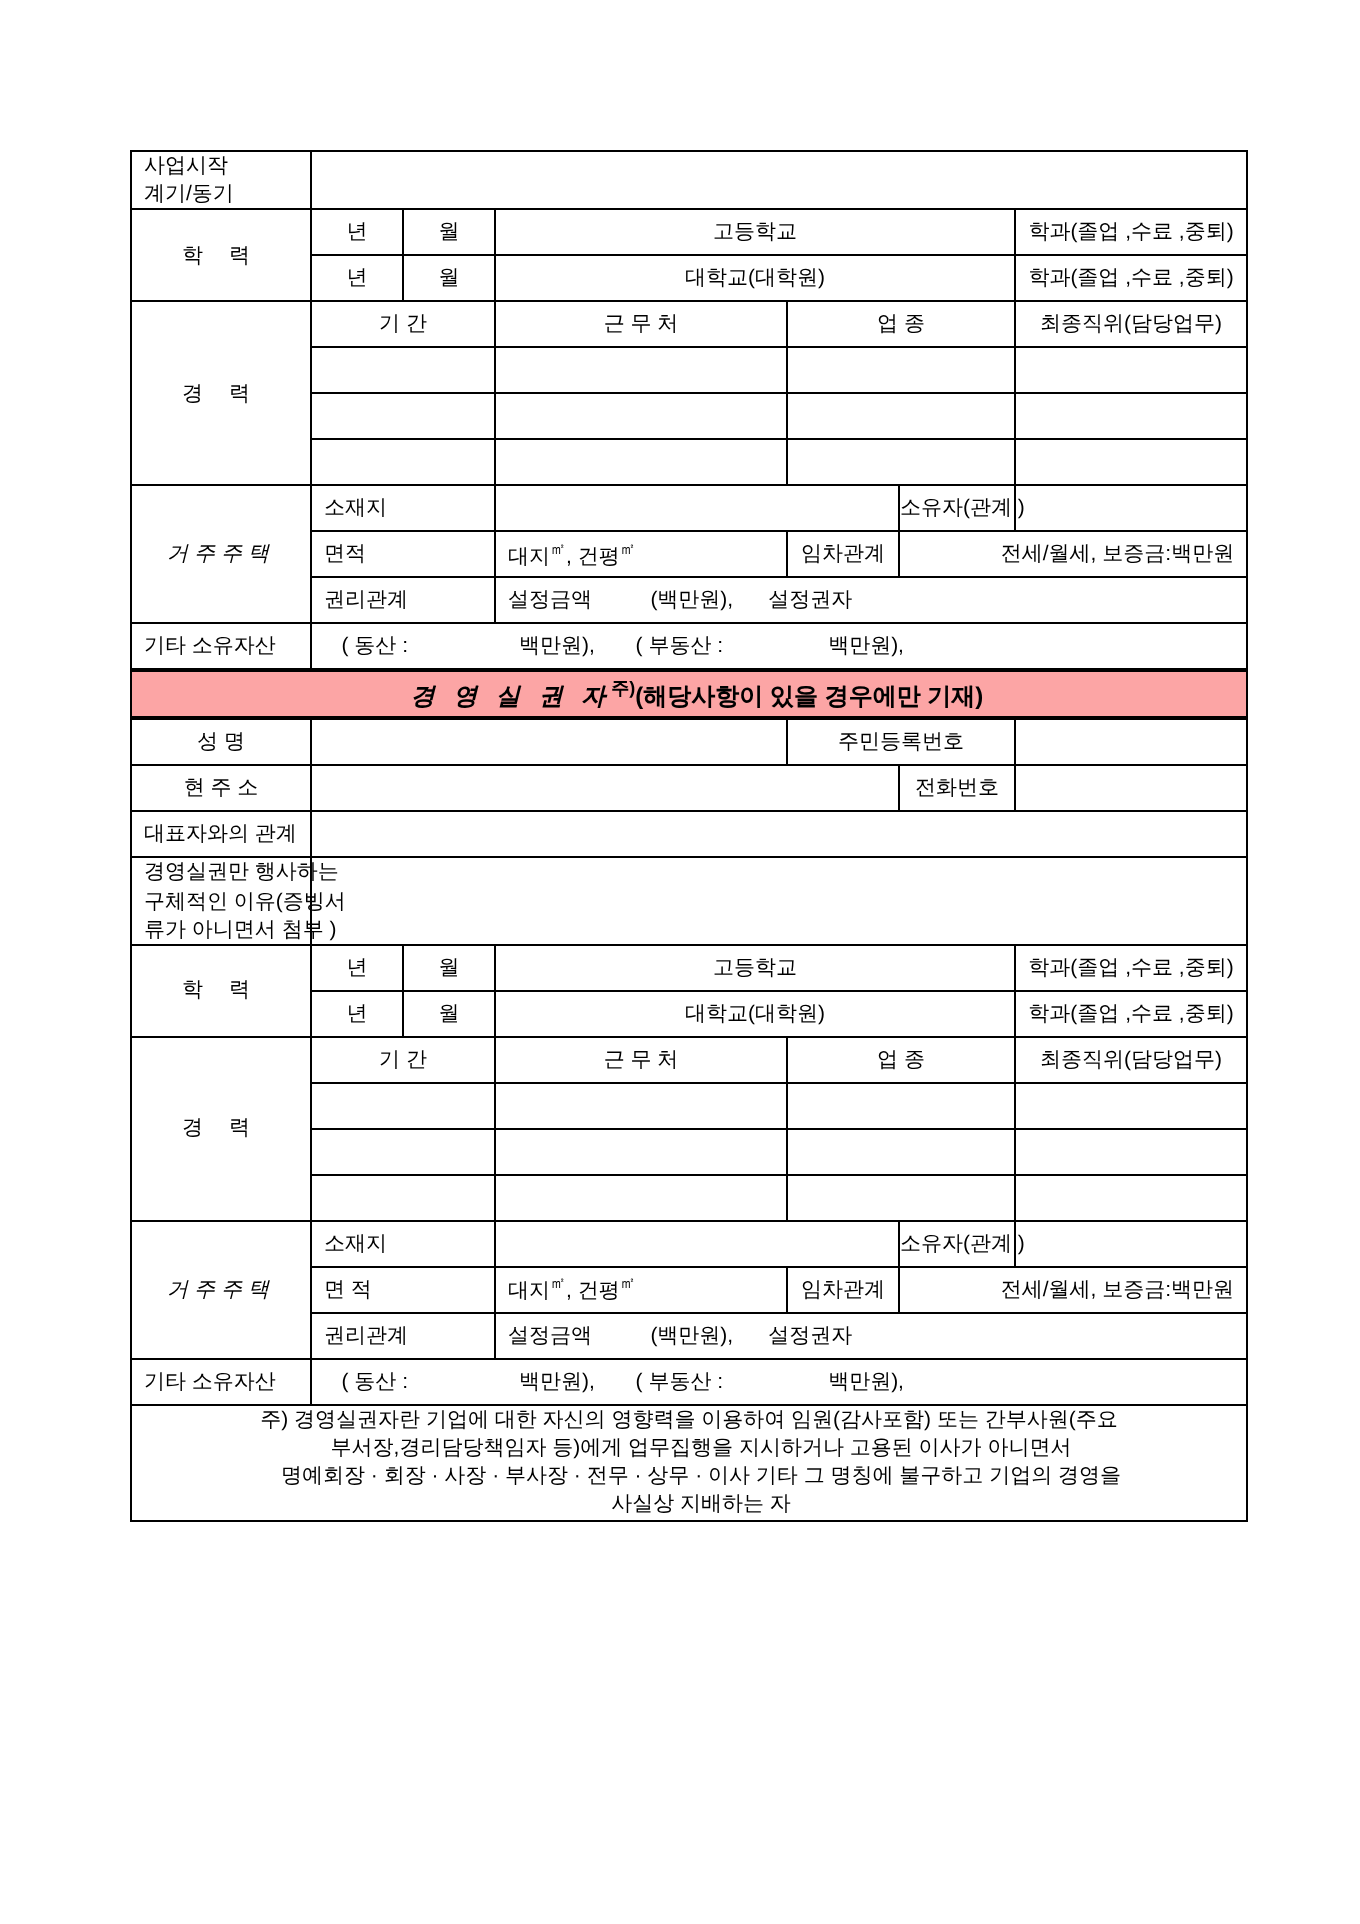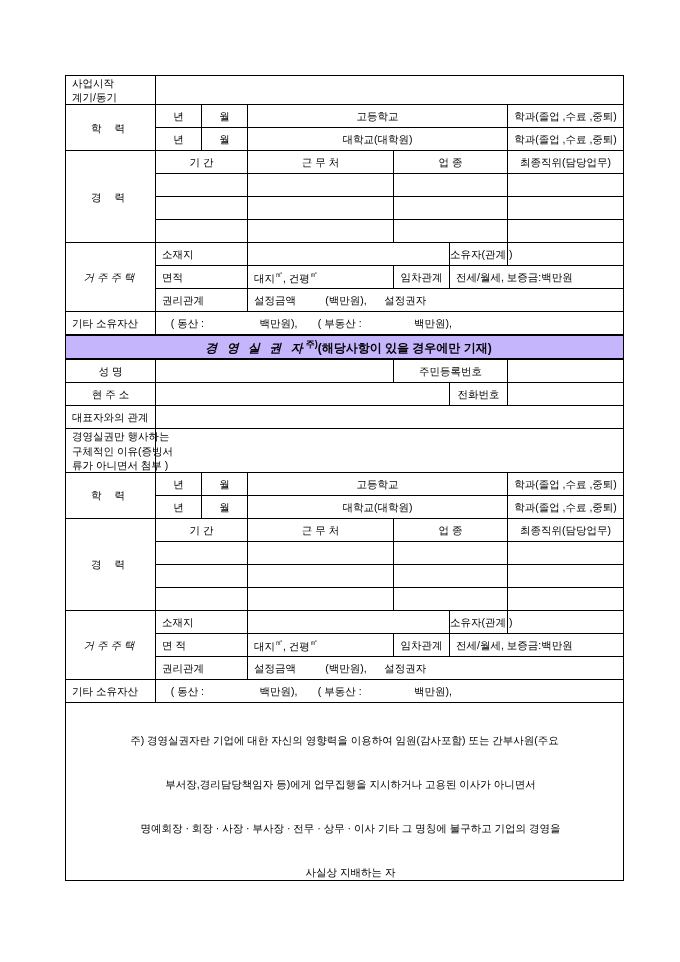--- a/index.html
+++ b/index.html
@@ -34,21 +34,21 @@
     text-align: center;
     line-height: 1.35;
     white-space: nowrap;
   }
   .sp1 { letter-spacing: 5px; text-align: right; }
   .sp2 { letter-spacing: 3px; font-style: italic; }
   .taller { height: 30px; }
   .h2line { height: 40px; }
   .h3line { height: 54px; }
   .section-band {
-    background: #c4b5fd;
+    background: #fca5a5;
     text-align: left;
     font-weight: bold;
     height: 24px;
   }
   .band-inner {
     display: block;
     padding-left: 8px;
     font-size: 12px;
   }
   .band-inner .sup {
@@ -59,29 +59,28 @@
     text-align: left;
     padding: 4px 8px 6px 8px;
     height: auto;
     line-height: 1.55;
     white-space: normal;
     font-size: 10.5px;
   }
   .note-line {
     display: block;
     white-space: nowrap;
-    margin-top: 30px;
   }
   .note-line.indent { padding-left: 12px; }
   .left-label { text-align: center; }
   .tiny-sup { font-size: 8px; vertical-align: super; }
   .cell-flex {
     display: flex;
     align-items: center;
-    justify-content: flex-start;
+    justify-content: flex-end;
     padding: 0 6px;
     white-space: nowrap;
   }
   .cell-left {
     display: block;
     text-align: left;
     padding-left: 6px;
   }
   .two-line { display: flex; flex-direction: column; justify-content: flex-start; }
   .two-line span { display: block; }

